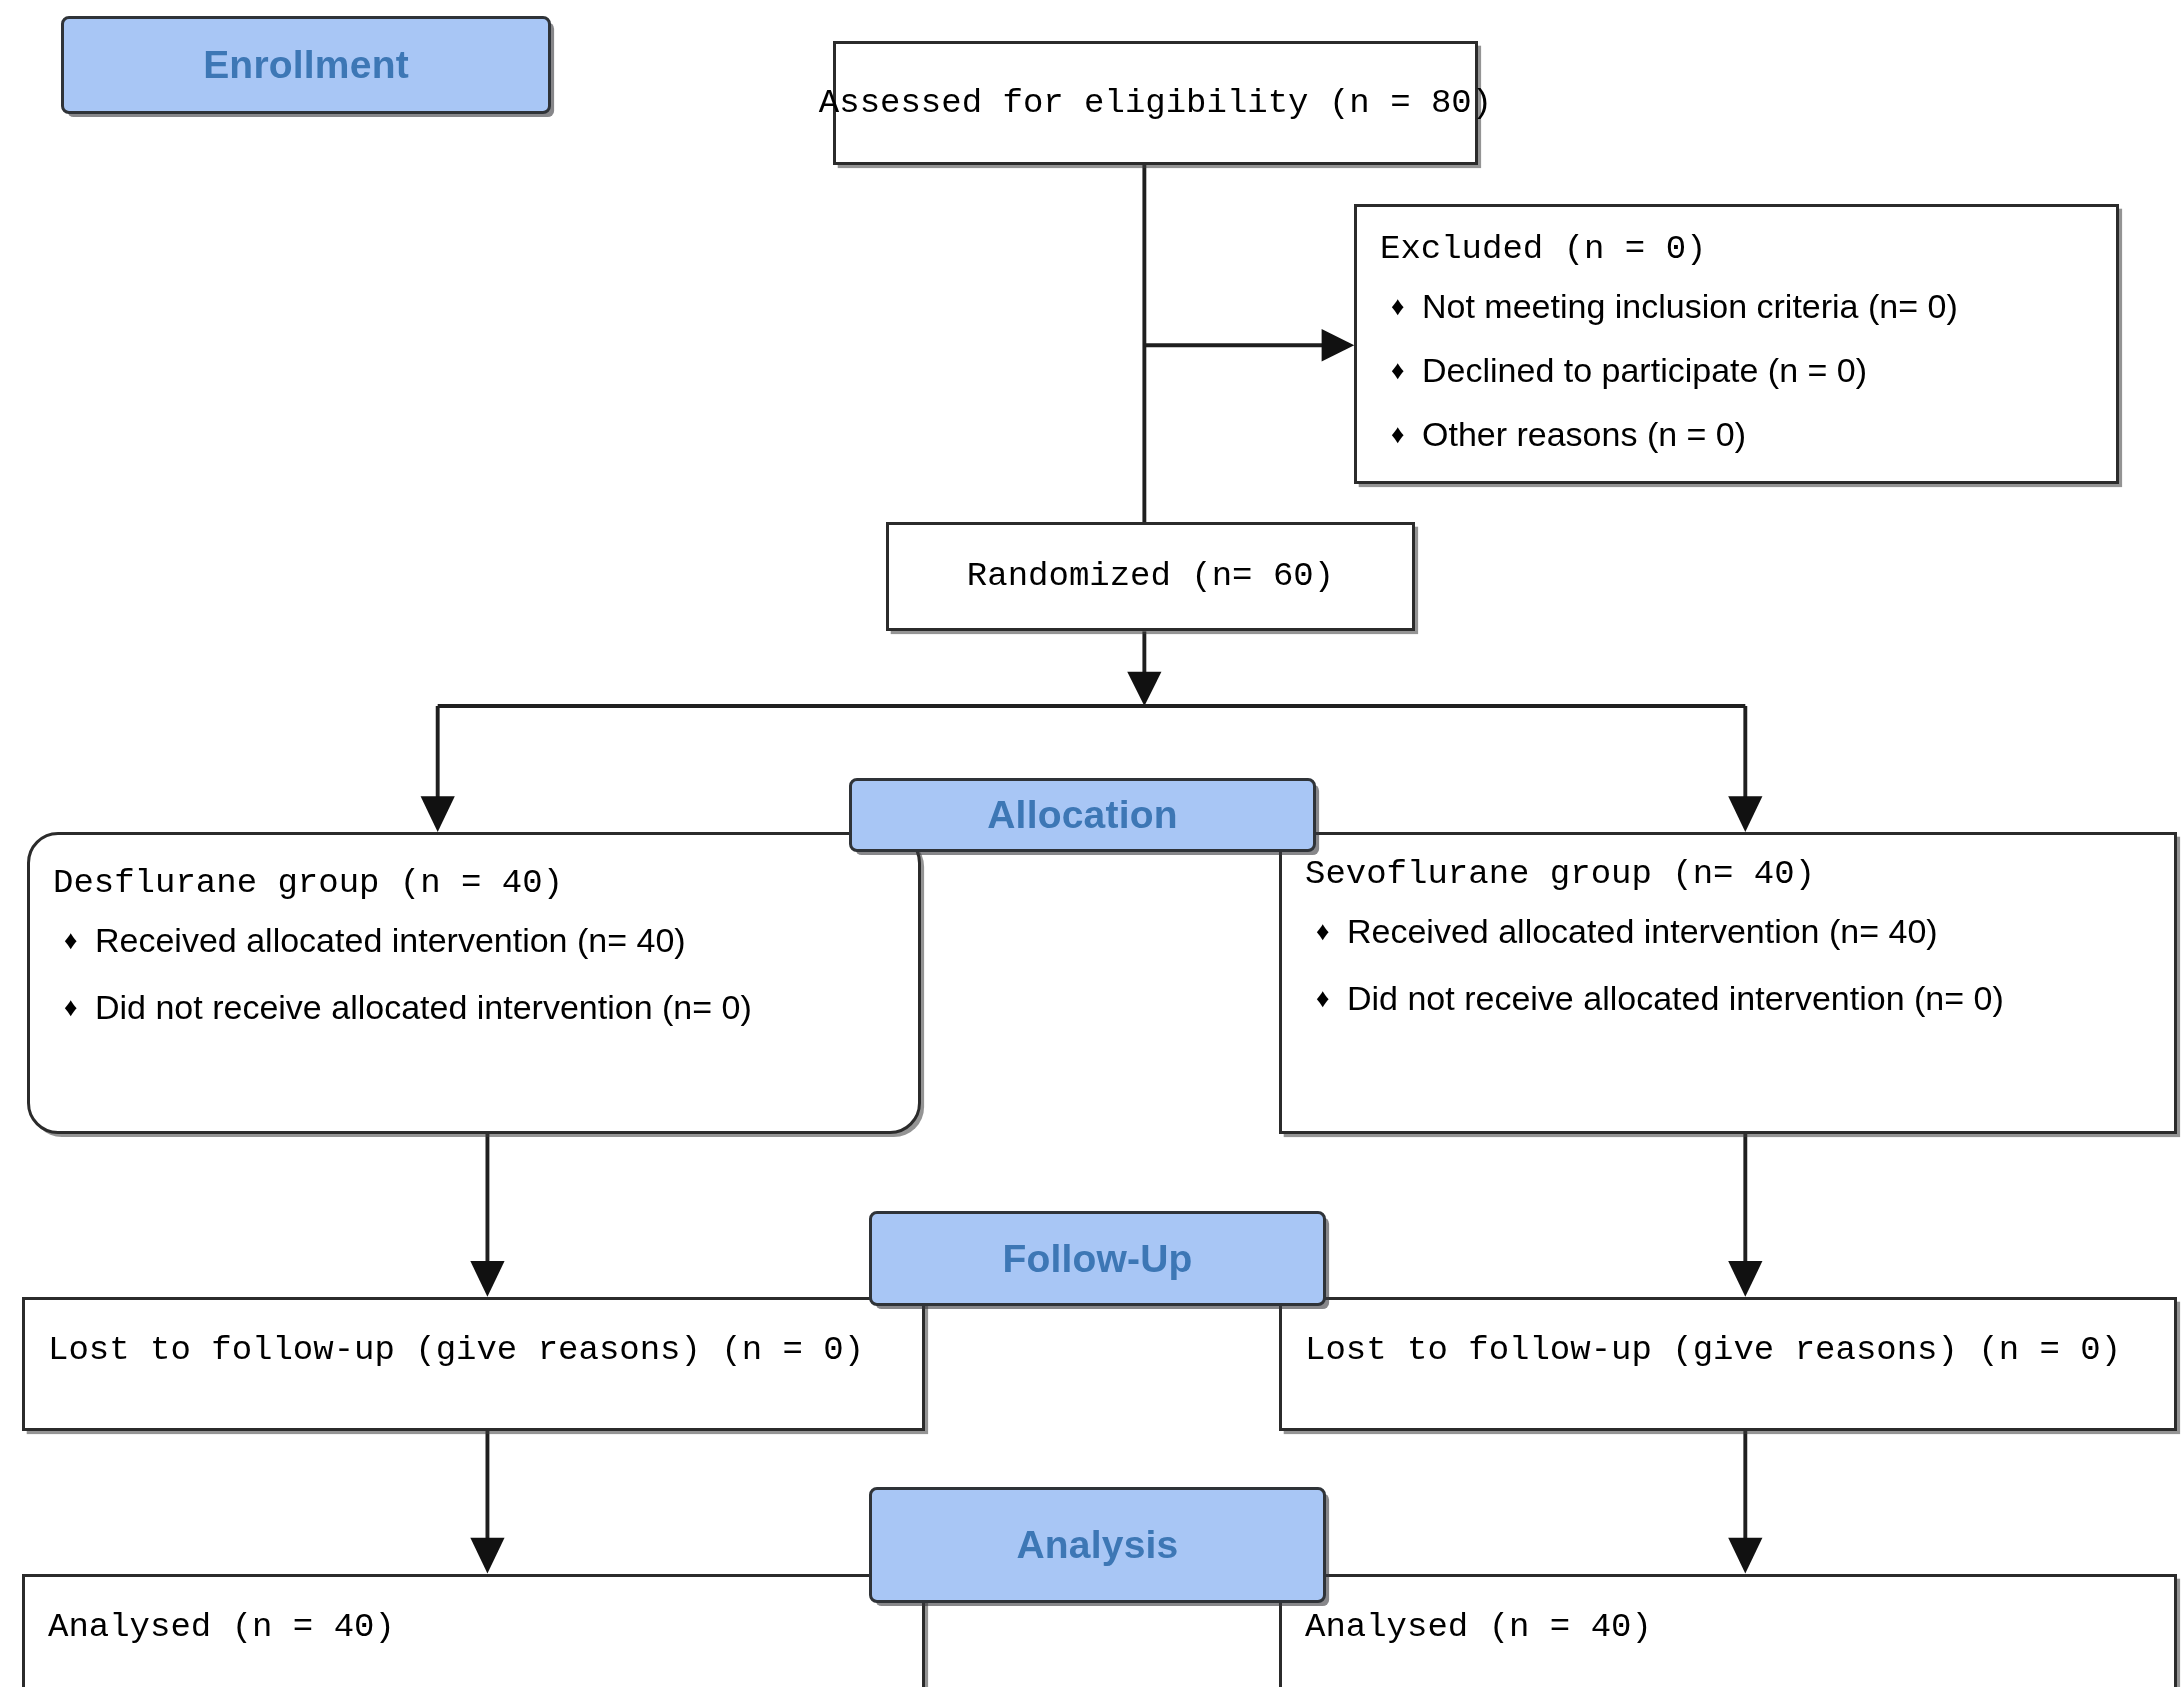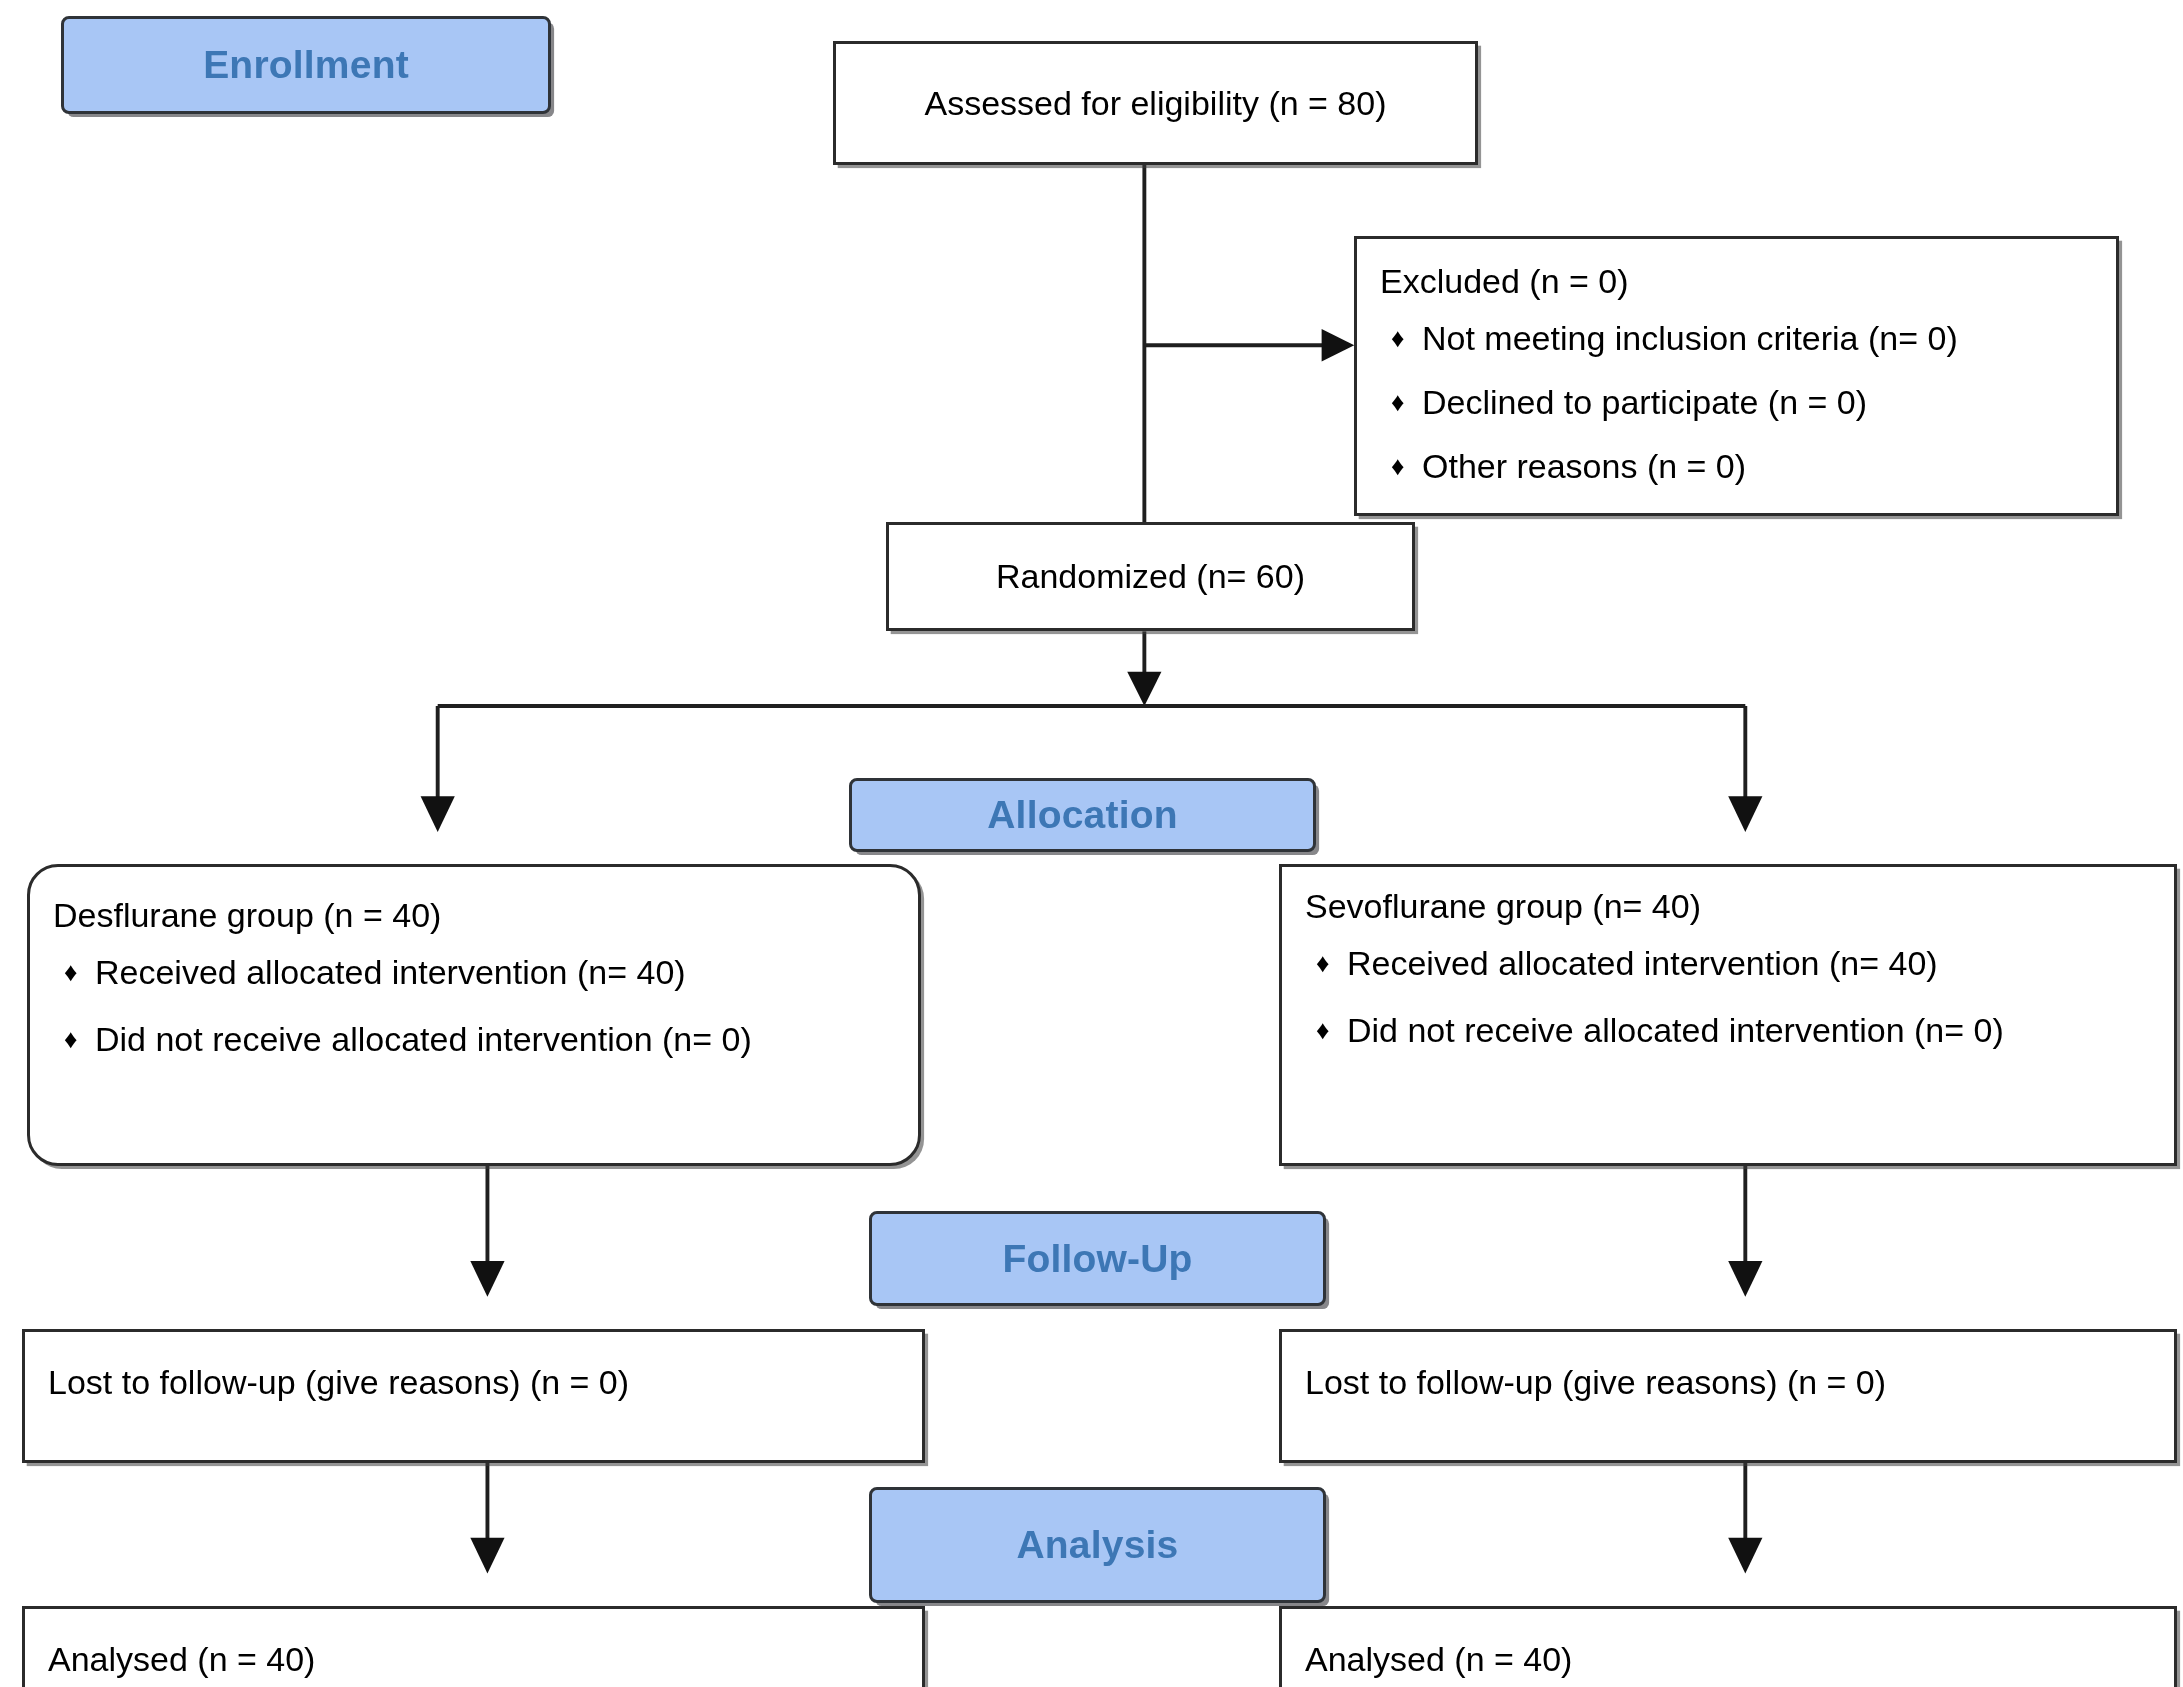--- a/index.html
+++ b/index.html
@@ -34,24 +34,24 @@
     border: 3.1px solid #2b2b2b;
     box-shadow: 3.9px 3.9px 0 -0.8px rgba(60,60,60,0.55);
     color: #000000;
     font-size: 34px;
     line-height: 1.30;
     z-index: 5;
   }
   .node .title {
     display: block;
     white-space: nowrap;
+    font-family: Liberation Mono, monospace;
   }
   .node.padded {
     padding: 20px 23px;
-    margin-top: 32px;
   }
   .node.centered {
     display: flex;
     align-items: center;
     justify-content: center;
     text-align: center;
   }
   .node.lefted {
     display: block;
   }

